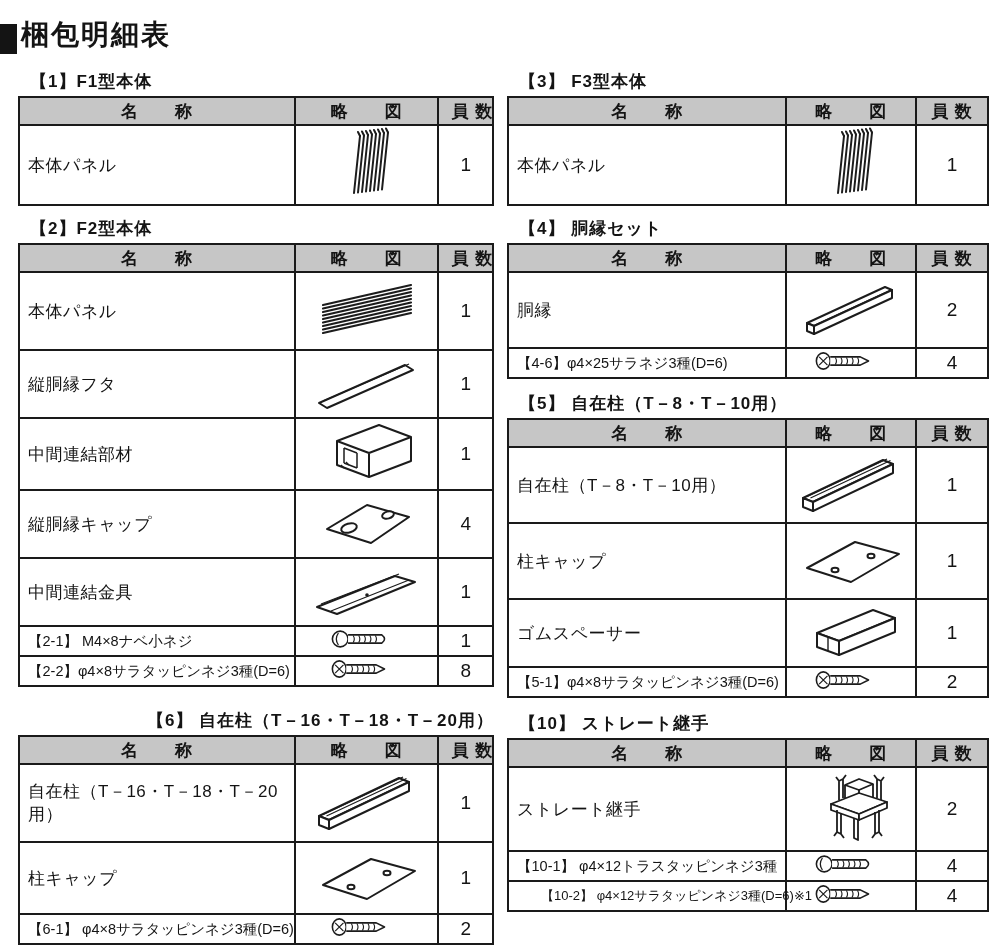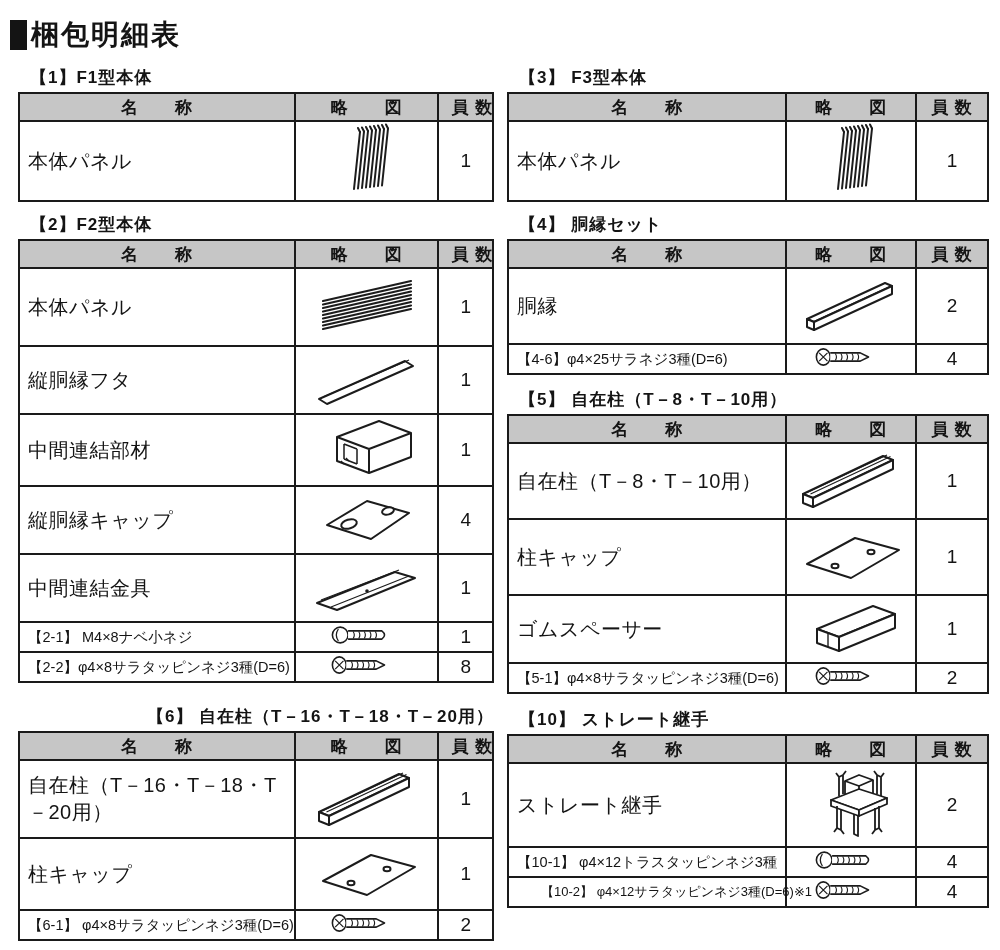--- a/index.html
+++ b/index.html
@@ -2,38 +2,38 @@
 <html><head>
 <meta charset="utf-8">
 <style>
   html,body{margin:0;padding:0;background:#fff;}
   body{
     width:1000px;height:950px;overflow:hidden;
     font-family:"Liberation Sans","DejaVu Sans",sans-serif;
     color:#141414;
   }
   .page{position:relative;width:1000px;height:950px;background:#fff;}
-  .doc-title{display:flex;align-items:center;padding-top:16px;margin-bottom:6px;padding-left:10px;}
+  .doc-title{display:flex;align-items:flex-end;padding-top:16px;}
   .doc-title .sq{width:17px;height:30px;background:#141414;margin-right:4px;flex:0 0 auto;}
   .doc-title .txt{font-size:28px;font-weight:bold;letter-spacing:2px;}
   .cols{display:flex;align-items:flex-start;padding-left:18px;}
   .col{display:flex;flex-direction:column;}
   .col-left{width:476px;margin-right:13px;}
   .col-right{width:482px;}
   .caption{font-size:17px;font-weight:600;letter-spacing:1px;margin:0 0 3px 12px;white-space:nowrap;}
-  .cap-mt1{margin-top:6px;}
+  .cap-mt1{margin-top:16px;}
   .cap-mt2{margin-top:11px;}
   .cap-mt3{margin-top:13px;}
   .cap-mt4{margin-top:22px;text-align:right;}
   .cap-mt5{margin-top:14px;}
   table{border-collapse:collapse;table-layout:fixed;width:100%;background:#fff;}
   table,th,td{border:2px solid #1a1a1a;}
   th{background:#c6c6c6;height:24px;font-size:17px;font-weight:600;padding:1px 12px;letter-spacing:1px;white-space:nowrap;}
   td{padding:0;}
-  td.name{font-size:20px;padding:3px 14px 3px 8px;letter-spacing:0.5px;vertical-align:middle;}
+  td.name{font-size:17px;padding:3px 14px 3px 8px;letter-spacing:0.5px;vertical-align:middle;}
   td.name.small{font-size:14.5px;padding:1px 2px 1px 8px;letter-spacing:0;white-space:nowrap;}
   td.name.xsmall{font-size:13px;white-space:nowrap;padding-left:32px;}
   td.sketch{text-align:center;vertical-align:middle;}
   td.qty{text-align:center;vertical-align:middle;font-size:19px;}
   tr.h80{height:80px;} tr.h78{height:78px;} tr.h76{height:76px;}
   tr.h68{height:68px;} tr.h62{height:62px;} tr.h60{height:60px;}
   tr.h27{height:27px;}
   .icon{display:inline-block;line-height:0;}
   svg{display:block;margin:0 auto;}
 </style>

